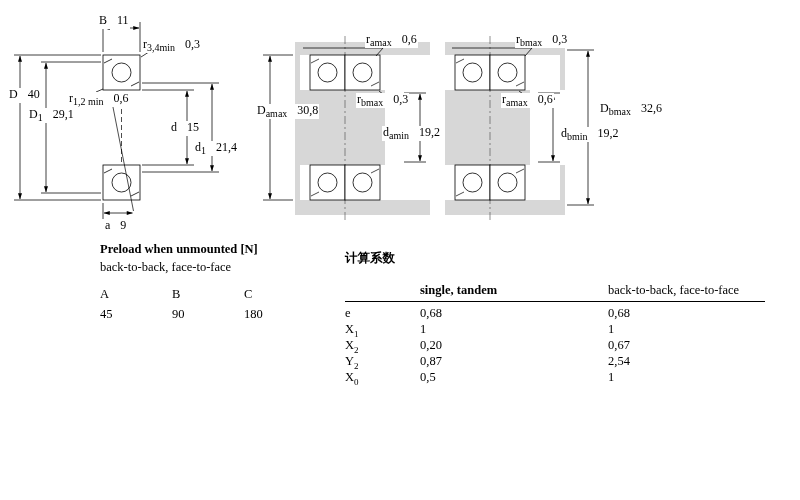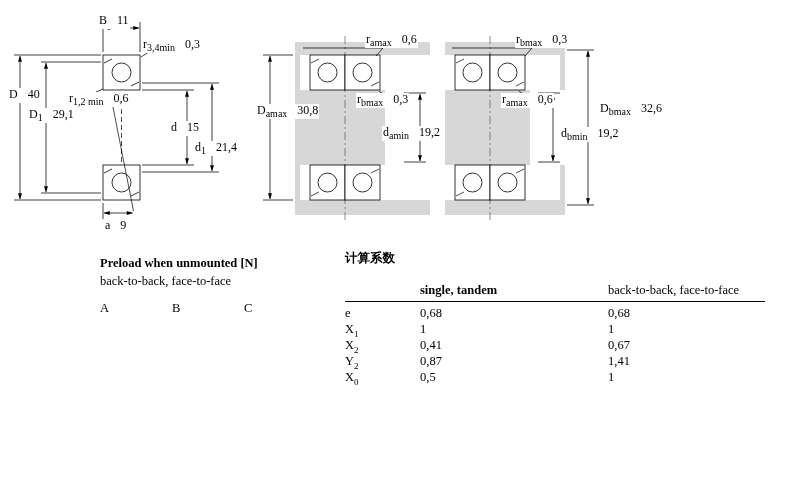--- a/index.html
+++ b/index.html
@@ -8,21 +8,21 @@
   .canvas { position: relative; width: 800px; height: 500px; background: #fff; overflow: hidden; }
   svg.drawing { position: absolute; left: 0; top: 0; }
 
   
   .dlabel { position: absolute; font-size: 12px; line-height: 13px; white-space: nowrap;
             background: #fff; padding: 0 1px; }
   .dlabel sub { font-size: 10px; line-height: 1; }
   .dlabel .val { margin-left: 10px; }
 
   
-  .preload { position: absolute; left: 100px; top: 256px; width: 230px; font-size: 12.5px; }
+  .preload { position: absolute; left: 100px; top: 242px; width: 230px; font-size: 12.5px; }
   .tbl-title { font-weight: bold; margin-bottom: 3px; }
   .tbl-sub { margin-bottom: 12px; }
   .preload-row { display: flex; }
   .preload-row span { width: 72px; }
   .preload-head { margin-top: 12px; margin-bottom: 5px; }
 
   
   .factors { position: absolute; left: 345px; top: 250px; width: 420px; font-size: 12.5px; }
   .factors .tbl-title { margin-bottom: 16px; }
   .fhead { position: relative; height: 16px; }
@@ -221,20 +221,25 @@
   </div>
 
   <div class="preload">
     <div class="tbl-title">Preload when unmounted [N]</div>
     <div class="tbl-sub">back-to-back, face-to-face</div>
     <div class="preload-row preload-head">
       <span>A</span>
       <span>B</span>
       <span>C</span>
     </div>
+    <div class="preload-row">
+      <span>45</span>
+      <span>90</span>
+      <span>180</span>
+    </div>
   </div>
 
   <div class="factors">
     <div class="tbl-title">计算系数</div>
     <div class="fhead">
       <span class="fcol1">single, tandem</span>
       <span class="fcol2">back-to-back, face-to-face</span>
     </div>
     <hr class="fline">
     <div class="frow">
@@ -242,27 +247,27 @@
       <span class="fv1">0,68</span>
       <span class="fv2">0,68</span>
     </div>
     <div class="frow">
       <span class="flabel"><span>X</span><sub>1</sub></span>
       <span class="fv1">1</span>
       <span class="fv2">1</span>
     </div>
     <div class="frow">
       <span class="flabel"><span>X</span><sub>2</sub></span>
-      <span class="fv1">0,41</span>
+      <span class="fv1">0,20</span>
       <span class="fv2">0,67</span>
     </div>
     <div class="frow">
       <span class="flabel"><span>Y</span><sub>2</sub></span>
       <span class="fv1">0,87</span>
-      <span class="fv2">1,41</span>
+      <span class="fv2">2,54</span>
     </div>
     <div class="frow">
       <span class="flabel"><span>X</span><sub>0</sub></span>
       <span class="fv1">0,5</span>
       <span class="fv2">1</span>
     </div>
   </div>
 
 </div>
 

